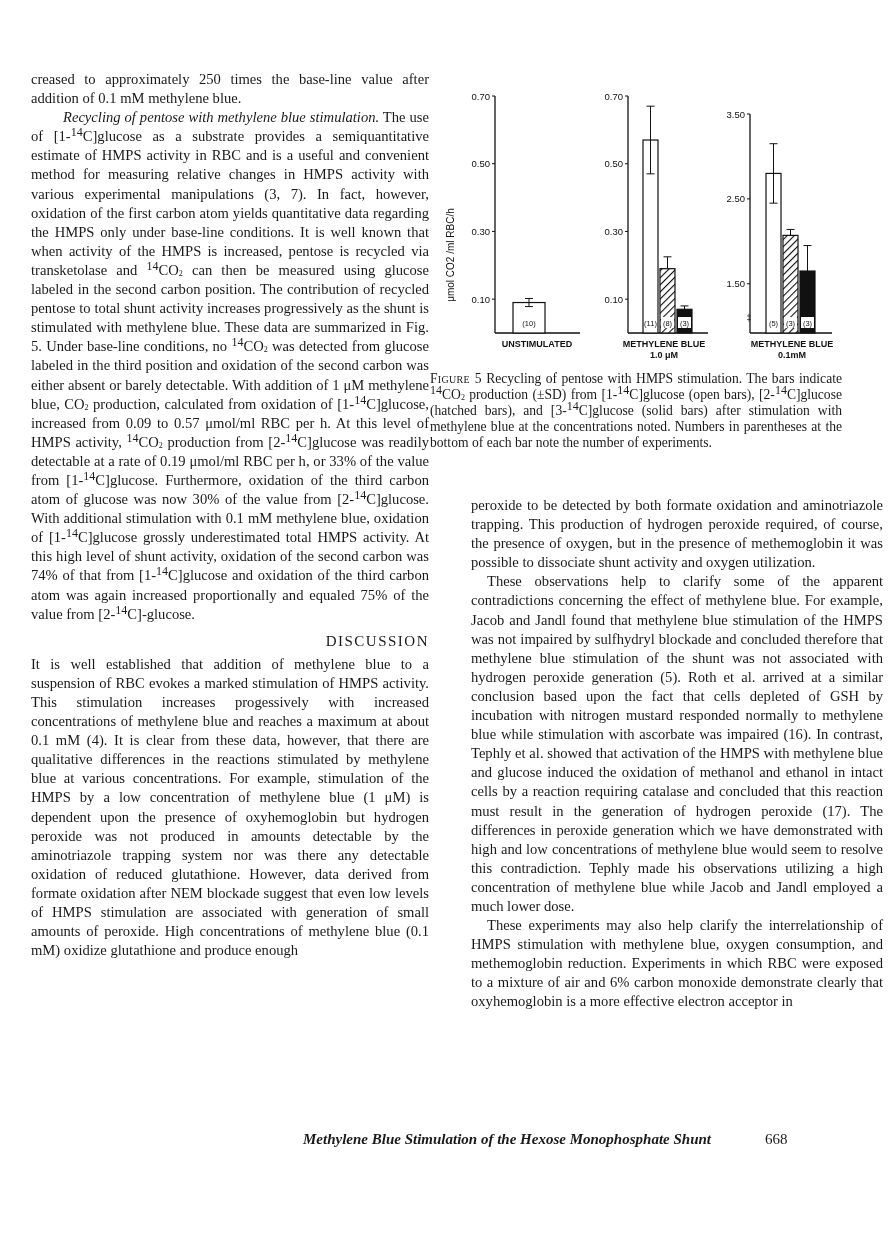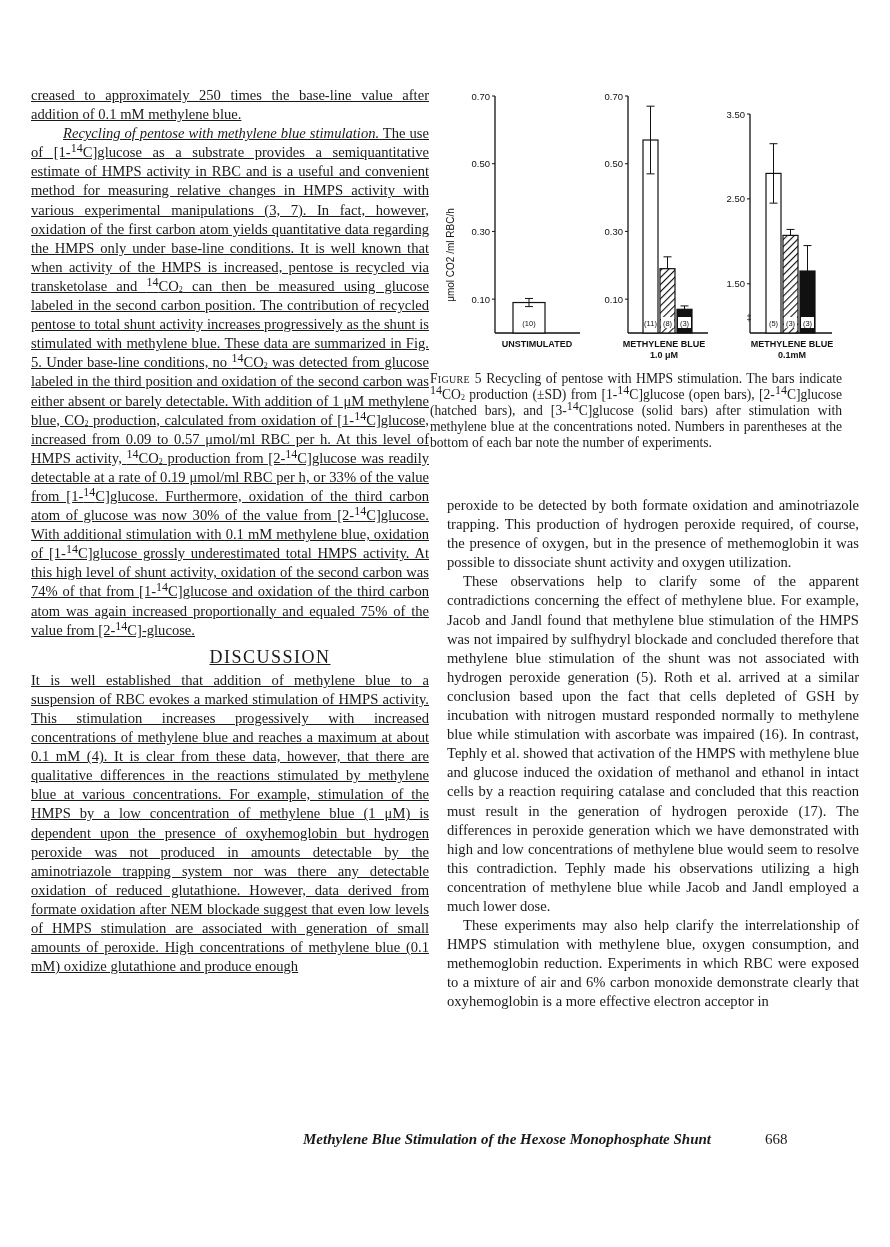--- a/index.html
+++ b/index.html
@@ -1,24 +1,24 @@
 <!DOCTYPE html>
 <html><head>
 <meta charset="utf-8">
 <style>
   html, body { margin:0; padding:0; background:#fff; }
   body { width:890px; height:1247px; position:relative; overflow:hidden;
          font-family:"Liberation Serif","DejaVu Serif",serif; color:#1a1a1a; }
   .col { position:absolute; font-size:14.6px; line-height:19.1px; text-align:justify; }
-  #left-col { left:31px; top:86px; width:398px;text-decoration:underline; }
-  #right-col { left:447px; top:496px; width:412px; }
+  #left-col { left:31px; top:70px; width:398px; }
+  #right-col { left:471px; top:496px; width:412px; }
   .col p { margin:0; text-indent:0; }
   .col p.indent { text-indent:16px; }
   .col .it { font-style:italic;margin-left:16px; }
-  .heading { text-align:center; padding-left:80px; letter-spacing:1.5px; font-size:18px; margin:8px 0 4px 0 !important; }
+  .heading { text-align:right; padding-left:80px; letter-spacing:1.5px; font-size:15px; margin:8px 0 4px 0 !important; }
   .caption { position:absolute; left:430px; top:371px; width:412px; font-size:13.6px; line-height:16.1px; text-align:justify; }
   .caption .sc { font-variant:small-caps; letter-spacing:0.3px; }
   sup { font-size:12px; vertical-align:5px; line-height:0; }
   sub { font-size:8px; vertical-align:-1px; line-height:0; }
   #footer { position:absolute; left:303px; top:1131px; width:560px; font-size:15px; }
   #footer .title { font-style:italic; font-weight:bold;margin-top:20px; }
   #footer .pg { position:absolute; left:462px; top:0; }
   #chart { position:absolute; left:440px; top:80px; }
   #chart text { font-family:"Liberation Sans","DejaVu Sans",sans-serif; }
 </style>

